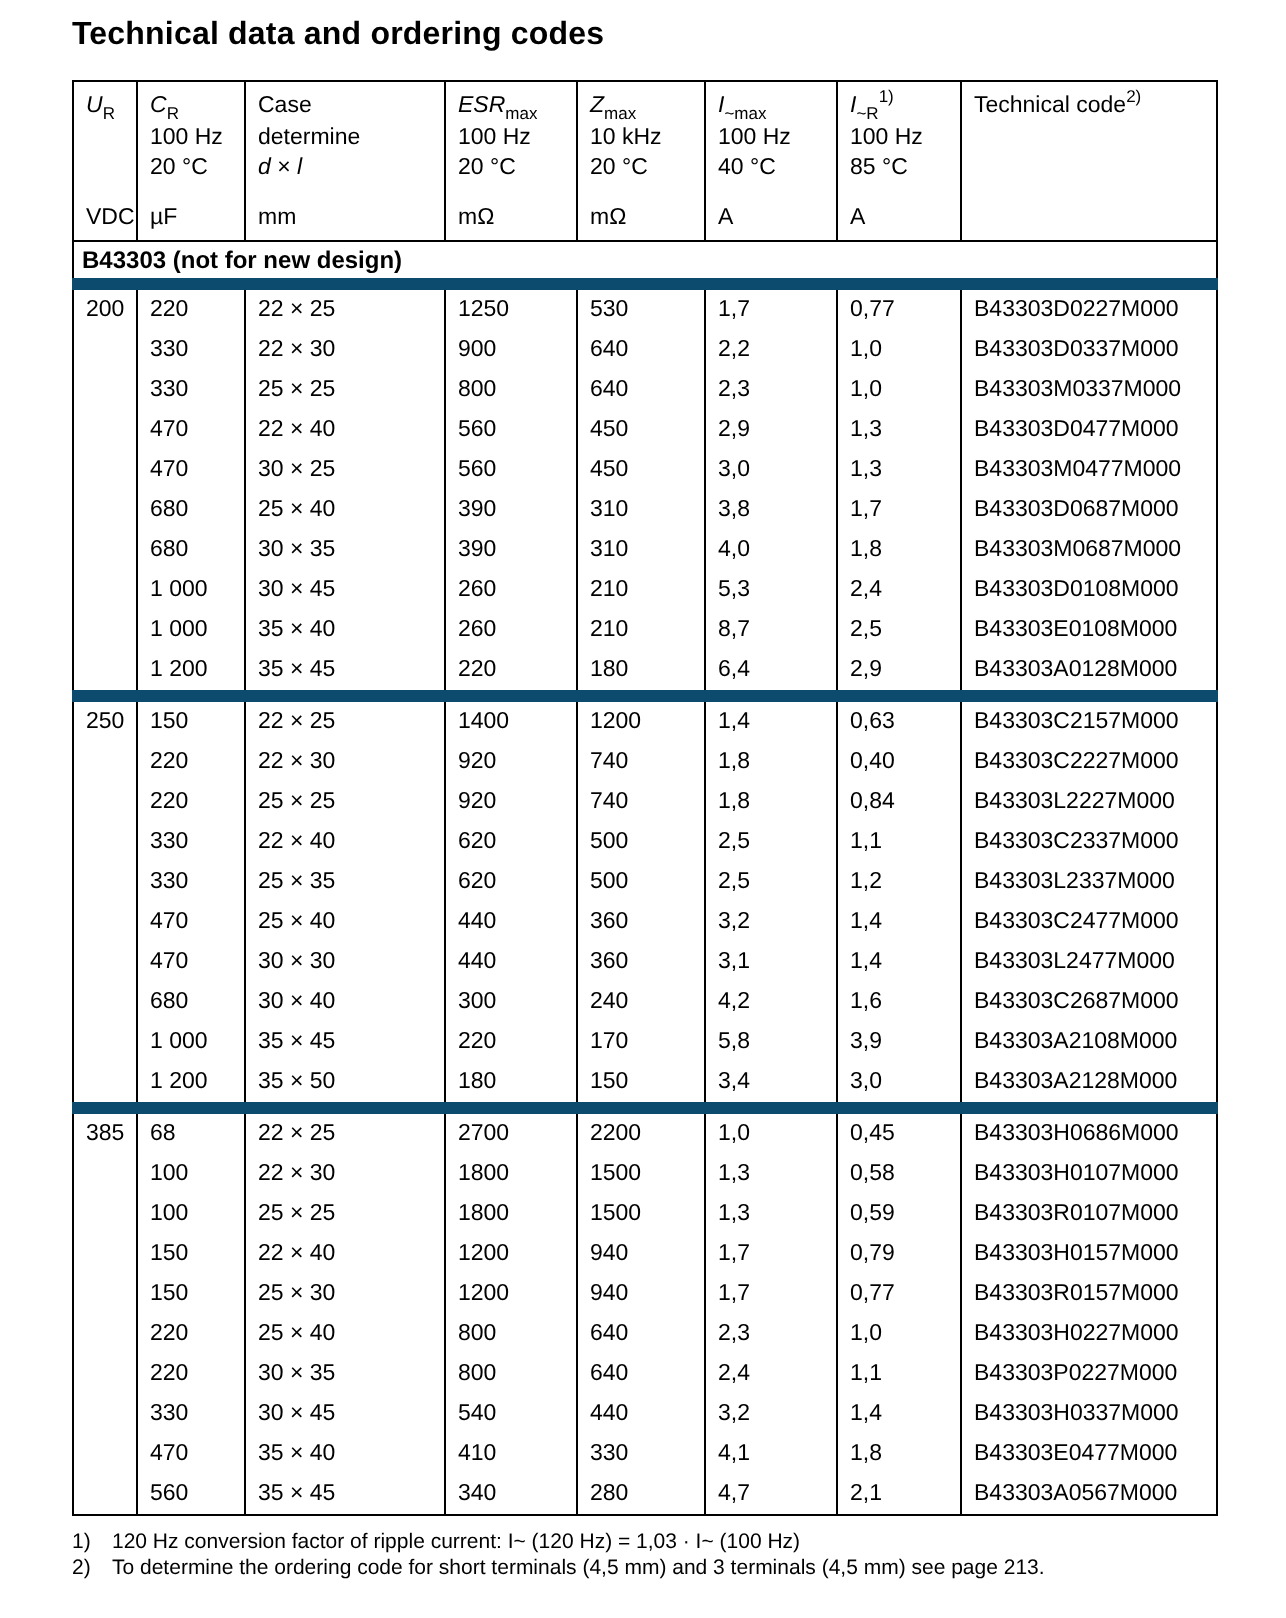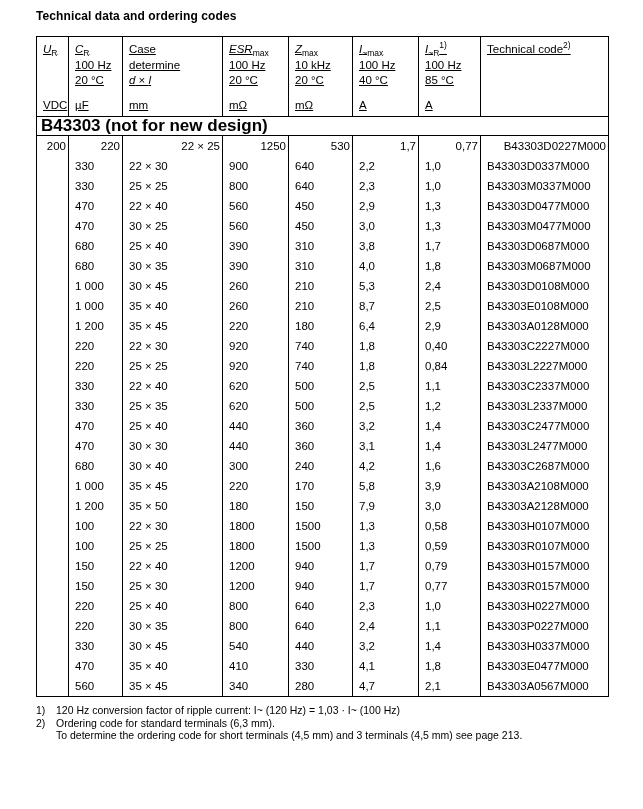--- a/index.html
+++ b/index.html
@@ -5,21 +5,21 @@
   * { box-sizing: border-box; }
   html, body {
     margin: 0; padding: 0;
     background: #ffffff; color: #000000;
     font-family: "Liberation Sans", sans-serif;
   }
   body { width: 643px; height: 809px; overflow: hidden; }
   .page { padding: 9px 35px 0 36px; }
 
   .title {
-    font-size: 12px;
+    font-size: 16px;
     font-weight: bold;
     margin: 0 0 13px 0;
     letter-spacing: 0.1px;
   }
 
   table.spec {
     border-collapse: collapse;
     table-layout: fixed;
     width: 572px;
     font-size: 11.5px;
@@ -36,37 +36,37 @@
   th.last, td.last { border-right: 1px solid #000; }
 
   thead th {
     border-top: 1px solid #000;
     border-bottom: 1px solid #000;
     height: 80px;
     vertical-align: top;
     padding-top: 5px;
   }
   .hstack { display: flex; flex-direction: column; height: 71px; }
-  .hline { line-height: 15.5px; text-decoration: underline; }
+  .hline { line-height: 15.5px; }
   .hline.unit { margin-top: auto; }
   i { font-style: italic; }
   sub, sup { font-size: 8.5px; line-height: 0; }
 
   .section-row td {
     border-bottom: 1px solid #000;
     border-right: 1px solid #000;
     font-weight: bold;
-    font-size: 17px;
+    font-size: 12px;
     height: 18px;
     line-height: 18px;
     padding-left: 4px;
   }
 
   .data-row td { height: 20px; line-height: 20px; }
-  .group-start td { border-top: 1px solid #0c4a6e; text-align: right; }
+  .group-start td { border-top: 6px solid #0c4a6e; }
 
   .footnotes {
     margin-top: 7px;
     font-size: 10.5px;
     line-height: 12.5px;
     width: 585px;
   }
   .fn { display: flex; }
   .fn-marker { width: 20px; flex: none; }
   .fn-text { flex: 1; }
@@ -254,20 +254,30 @@
           <td>1 200</td>
           <td>35 × 45</td>
           <td>220</td>
           <td>180</td>
           <td>6,4</td>
           <td>2,9</td>
           <td class="last">B43303A0128M000</td>
         </tr>
       </tbody>
       <tbody>
+        <tr class="data-row group-start">
+          <td>250</td>
+          <td>150</td>
+          <td>22 × 25</td>
+          <td>1400</td>
+          <td>1200</td>
+          <td>1,4</td>
+          <td>0,63</td>
+          <td class="last">B43303C2157M000</td>
+        </tr>
         <tr class="data-row">
           <td></td>
           <td>220</td>
           <td>22 × 30</td>
           <td>920</td>
           <td>740</td>
           <td>1,8</td>
           <td>0,40</td>
           <td class="last">B43303C2227M000</td>
         </tr>
@@ -340,26 +350,36 @@
           <td>5,8</td>
           <td>3,9</td>
           <td class="last">B43303A2108M000</td>
         </tr>
         <tr class="data-row">
           <td></td>
           <td>1 200</td>
           <td>35 × 50</td>
           <td>180</td>
           <td>150</td>
-          <td>7,9</td>
+          <td>3,4</td>
           <td>3,0</td>
           <td class="last">B43303A2128M000</td>
         </tr>
       </tbody>
       <tbody>
+        <tr class="data-row group-start">
+          <td>385</td>
+          <td>68</td>
+          <td>22 × 25</td>
+          <td>2700</td>
+          <td>2200</td>
+          <td>1,0</td>
+          <td>0,45</td>
+          <td class="last">B43303H0686M000</td>
+        </tr>
         <tr class="data-row">
           <td></td>
           <td>100</td>
           <td>22 × 30</td>
           <td>1800</td>
           <td>1500</td>
           <td>1,3</td>
           <td>0,58</td>
           <td class="last">B43303H0107M000</td>
         </tr>
@@ -447,19 +467,18 @@
     </table>
 
   <div class="footnotes">
     <div class="fn">
       <span class="fn-marker">1)</span>
       <span class="fn-text">120 Hz conversion factor of ripple current: I~ (120 Hz) = 1,03 · I~ (100 Hz)</span>
     </div>
     <div class="fn">
       <span class="fn-marker">2)</span>
       <span class="fn-text">
-        <div>Ordering code for standard terminals (6,3 mm).</div>
         <div>To determine the ordering code for short terminals (4,5 mm) and 3 terminals (4,5 mm) see page 213.</div>
       </span>
     </div>
   </div>
 
 </div>
 
 </body></html>

